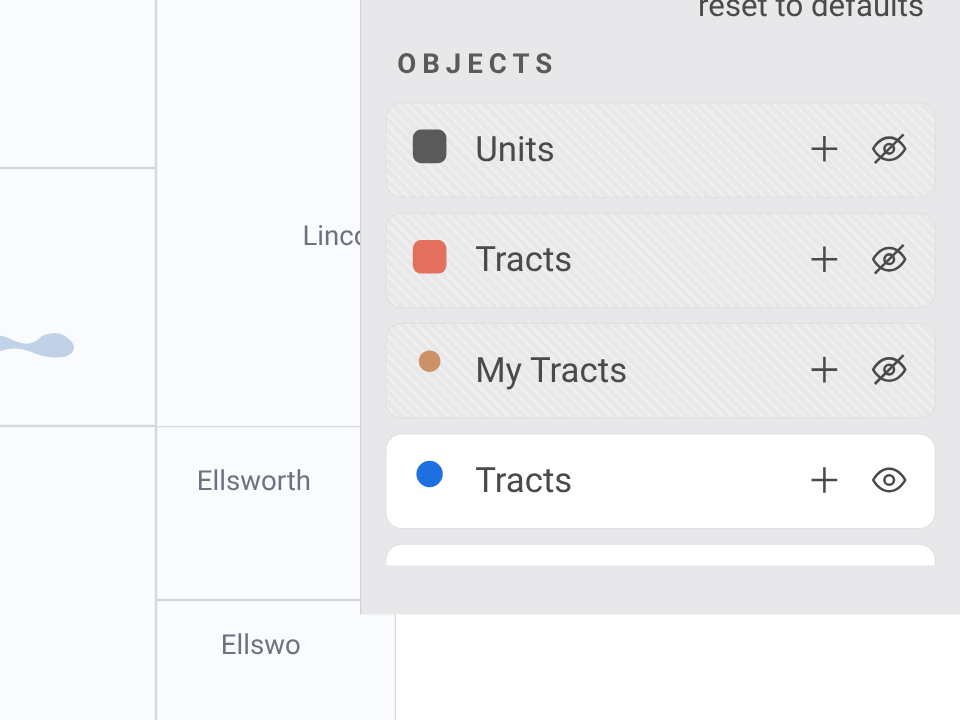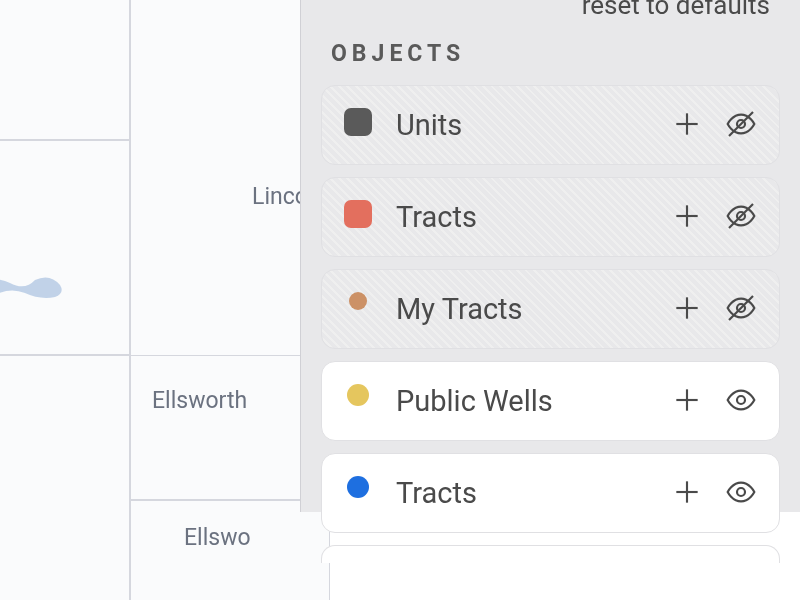--- a/index.html
+++ b/index.html
@@ -81,21 +81,21 @@
       font-weight: 400;
     }
 
     .map-label-lincoln {
       top: 183px;
       left: 252px;
     }
 
     .map-label-ellsworth-1 {
       top: 387px;
-      left: 152px;
+      left: 164px;
     }
 
     .map-label-ellsworth-2 {
       top: 524px;
       left: 184px;
     }
 
     .map-water {
       position: absolute;
       top: 265px;
@@ -301,38 +301,20 @@
       <div class="icon-btn">
         <svg viewBox="0 0 24 24" fill="none" stroke="currentColor" stroke-width="1.6">
           <path d="M2 12s3.5-7 10-7 10 7 10 7-3.5 7-10 7-10-7-10-7z"></path>
           <circle cx="12" cy="12" r="3"></circle>
           <line x1="3" y1="21" x2="21" y2="3"></line>
         </svg>
       </div>
     </div>
   </div>
 
-  <div class="layer-item visible">
-    <div class="swatch swatch-dot-lg" style="background:#e5c65e"></div>
-    <div class="layer-label">Public Wells</div>
-    <div class="layer-actions">
-      <div class="icon-btn">
-        <svg viewBox="0 0 24 24" fill="none" stroke="currentColor" stroke-width="1.6">
-          <line x1="12" y1="4" x2="12" y2="20"></line>
-          <line x1="4" y1="12" x2="20" y2="12"></line>
-        </svg>
-      </div>
-      <div class="icon-btn">
-        <svg viewBox="0 0 24 24" fill="none" stroke="currentColor" stroke-width="1.6">
-          <path d="M2 12s3.5-7 10-7 10 7 10 7-3.5 7-10 7-10-7-10-7z"></path>
-          <circle cx="12" cy="12" r="3"></circle>
-        </svg>
-      </div>
-    </div>
-  </div>
 
   <div class="layer-item visible">
     <div class="swatch swatch-dot-lg" style="background:#1e6fe0"></div>
     <div class="layer-label">Tracts</div>
     <div class="layer-actions">
       <div class="icon-btn">
         <svg viewBox="0 0 24 24" fill="none" stroke="currentColor" stroke-width="1.6">
           <line x1="12" y1="4" x2="12" y2="20"></line>
           <line x1="4" y1="12" x2="20" y2="12"></line>
         </svg>

